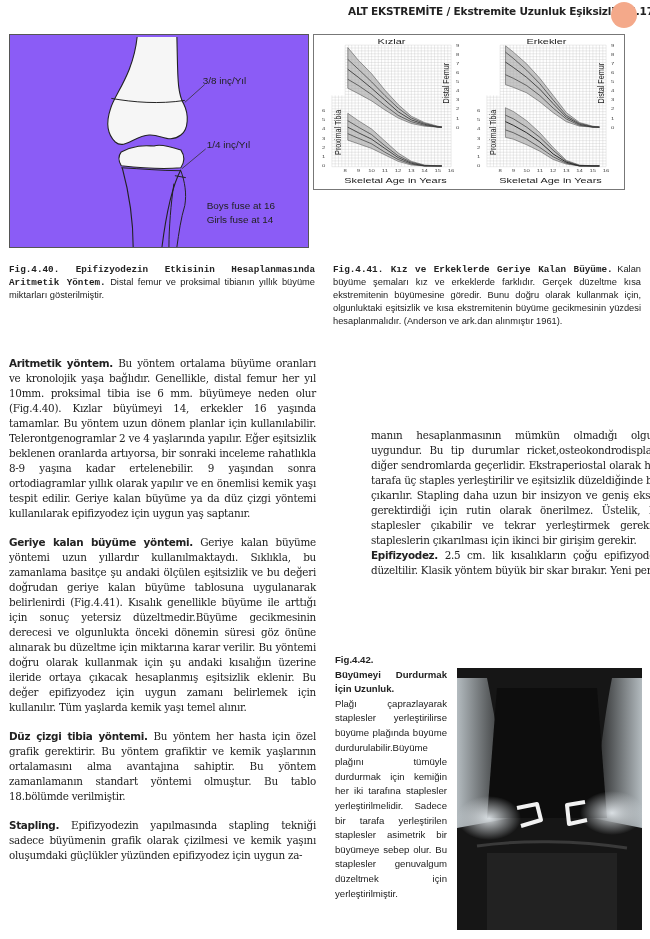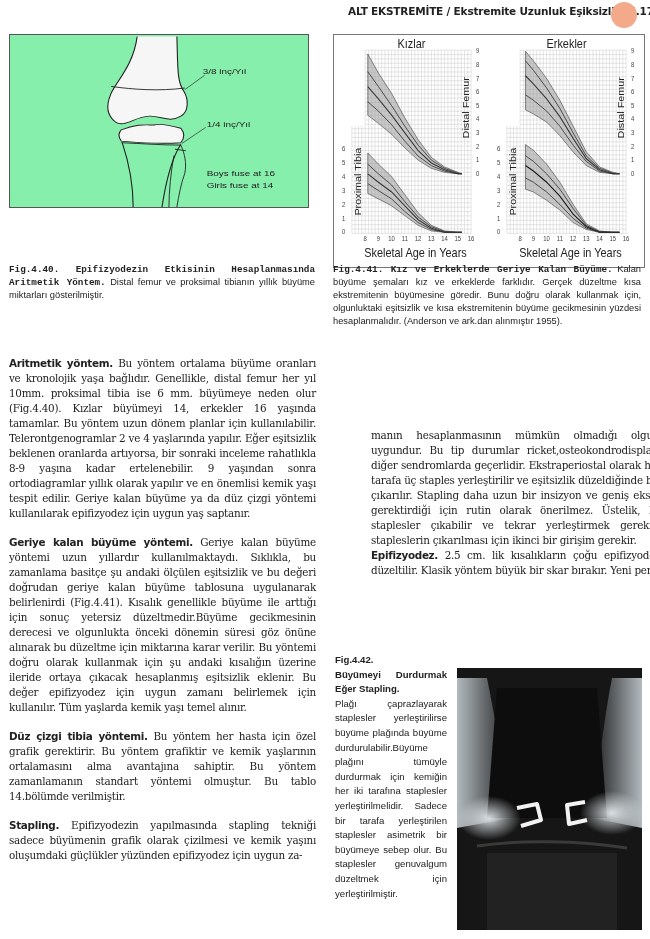--- a/index.html
+++ b/index.html
@@ -11,29 +11,29 @@
       font-family: "DejaVu Sans", sans-serif; font-size: 10.5px; font-weight: bold;
       color: #222; letter-spacing: -0.2px; white-space: nowrap;
     }
     .page-dot {
       position: absolute; left: 611px; top: 2px; width: 26px; height: 26px;
       border-radius: 50%; background: #f4a98a;
     }
 
     
     .fig440 {
-      position: absolute; left: 9px; top: 34px; width: 300px; height: 174px;
-      border: 1px solid #555; background: #86efac;
+      position: absolute; left: 9px; top: 34px; width: 300px; height: 214px;
+      border: 1px solid #555; background: #8b5cf6;
     }
     .fig440 svg { width: 100%; height: 100%; display: block; }
     .fig440 .lbl { font-family: "Liberation Sans", sans-serif; font-size: 10px; fill: #222; }
 
     
     .fig441 {
-      position: absolute; left: 333px; top: 34px; width: 312px; height: 234px;
+      position: absolute; left: 313px; top: 34px; width: 312px; height: 156px;
       border: 1px solid #777; background: #fff;
     }
     .fig441 svg { width: 100%; height: 100%; display: block; }
     .chart-title { font-family: "Liberation Sans", sans-serif; font-size: 11px; fill: #222; }
     .tick { font-family: "Liberation Sans", sans-serif; font-size: 6px; fill: #444; }
     .axis-title { font-family: "Liberation Sans", sans-serif; font-size: 11px; fill: #222; }
     .side-title { font-family: "Liberation Sans", sans-serif; font-size: 10px; fill: #222; }
 
     .caption {
       position: absolute; font-family: "Liberation Sans", sans-serif; font-size: 9.3px;
@@ -336,53 +336,53 @@
       <text x="0" y="0" class="side-title" transform="translate(183,166.6) rotate(-90)">Proximal Tibia</text>
     </svg>
 </div>
 
 <div class="caption" style="left:9px; top:263px; width:306px;">
   <b>Fig.4.40. Epifizyodezin Etkisinin Hesaplanmasında Aritmetik Yöntem.</b>
   <span>Distal femur ve proksimal tibianın yıllık büyüme miktarları gösterilmiştir.</span>
 </div>
 <div class="caption" style="left:333px; top:263px; width:308px;">
   <b>Fig.4.41. Kız ve Erkeklerde Geriye Kalan Büyüme.</b>
-  <span>Kalan büyüme şemaları kız ve erkeklerde farklıdır. Gerçek düzeltme kısa ekstremitenin büyümesine göredir. Bunu doğru olarak kullanmak için, olgunluktaki eşitsizlik ve kısa ekstremitenin büyüme gecikmesinin yüzdesi hesaplanmalıdır. (Anderson ve ark.dan alınmıştır 1955).</span>
+  <span>Kalan büyüme şemaları kız ve erkeklerde farklıdır. Gerçek düzeltme kısa ekstremitenin büyümesine göredir. Bunu doğru olarak kullanmak için, olgunluktaki eşitsizlik ve kısa ekstremitenin büyüme gecikmesinin yüzdesi hesaplanmalıdır. (Anderson ve ark.dan alınmıştır 1961).</span>
 </div>
 
 <div class="body-text" style="left:9px; top:356px; width:307px;">
   <p class="para">
     <b>Aritmetik yöntem.</b>
     <span>Bu yöntem ortalama büyüme oranları ve kronolojik yaşa bağlıdır. Genellikle, distal femur her yıl 10mm. proksimal tibia ise 6 mm. büyümeye neden olur (Fig.4.40). Kızlar büyümeyi 14, erkekler 16 yaşında tamamlar. Bu yöntem uzun dönem planlar için kullanılabilir. Telerontgenogramlar 2 ve 4 yaşlarında yapılır. Eğer eşitsizlik beklenen oranlarda artıyorsa, bir sonraki inceleme rahatlıkla 8-9 yaşına kadar ertelenebilir. 9 yaşından sonra ortodiagramlar yıllık olarak yapılır ve en önemlisi kemik yaşı tespit edilir. Geriye kalan büyüme ya da düz çizgi yöntemi kullanılarak epifizyodez için uygun yaş saptanır.</span>
   </p>
   <p class="para">
     <b>Geriye kalan büyüme yöntemi.</b>
     <span>Geriye kalan büyüme yöntemi uzun yıllardır kullanılmaktaydı. Sıklıkla, bu zamanlama basitçe şu andaki ölçülen eşitsizlik ve bu değeri doğrudan geriye kalan büyüme tablosuna uygulanarak belirlenirdi (Fig.4.41). Kısalık genellikle büyüme ile arttığı için sonuç yetersiz düzeltmedir.Büyüme gecikmesinin derecesi ve olgunlukta önceki dönemin süresi göz önüne alınarak bu düzeltme için miktarına karar verilir. Bu yöntemi doğru olarak kullanmak için şu andaki kısalığın üzerine ileride ortaya çıkacak hesaplanmış eşitsizlik eklenir. Bu değer epifizyodez için uygun zamanı belirlemek için kullanılır. Tüm yaşlarda kemik yaşı temel alınır.</span>
   </p>
   <p class="para">
     <b>Düz çizgi tibia yöntemi.</b>
-    <span>Bu yöntem her hasta için özel grafik gerektirir. Bu yöntem grafiktir ve kemik yaşlarının ortalamasını alma avantajına sahiptir. Bu yöntem zamanlamanın standart yöntemi olmuştur. Bu tablo 14.bölümde verilmiştir.</span>
+    <span>Bu yöntem her hasta için özel grafik gerektirir. Bu yöntem grafiktir ve kemik yaşlarının ortalamasını alma avantajına sahiptir. Bu yöntem zamanlamanın standart yöntemi olmuştur. Bu tablo 18.bölümde verilmiştir.</span>
   </p>
   <p class="para">
     <b>Stapling.</b>
     <span>Epifizyodezin yapılmasında stapling tekniği sadece büyümenin grafik olarak çizilmesi ve kemik yaşını oluşumdaki güçlükler yüzünden epifizyodez için uygun za-</span>
   </p>
 </div>
 
 <div class="body-text" style="left:333px; top:428px; width:308px;margin-left:38px;">
   <p>manın hesaplanmasının mümkün olmadığı olgularda uygundur. Bu tip durumlar ricket,osteokondrodisplazi ve diğer sendromlarda geçerlidir. Ekstraperiostal olarak her bir tarafa üç staples yerleştirilir ve eşitsizlik düzeldiğinde bunlar çıkarılır. Stapling daha uzun bir insizyon ve geniş eksposür gerektirdiği için rutin olarak önerilmez. Üstelik, bazen staplesler çıkabilir ve tekrar yerleştirmek gerekir ve stapleslerin çıkarılması için ikinci bir girişim gerekir.</p>
   <p>
     <b>Epifizyodez.</b>
     <span>2.5 cm. lik kısalıkların çoğu epifizyodez ile düzeltilir. Klasik yöntem büyük bir skar bırakır. Yeni perkü-</span>
   </p>
 </div>
 
 <div class="fig442-caption">
   <span class="t">Fig.4.42.</span>
-  <span class="t">Büyümeyi Durdurmak Eğer Stapling.</span>
+  <span class="t">Büyümeyi Durdurmak İçin Uzunluk.</span>
   <span>Plağı çaprazlayarak staplesler yerleştirilirse büyüme plağında büyüme durdurulabilir.Büyüme plağını tümüyle durdurmak için kemiğin her iki tarafına staplesler yerleştirilmelidir. Sadece bir tarafa yerleştirilen staplesler asimetrik bir büyümeye sebep olur. Bu staplesler genuvalgum düzeltmek için yerleştirilmiştir.</span>
 </div>
 
 <div class="xray">
   <svg viewBox="0 0 185 262" preserveAspectRatio="none">
     <defs>
       <radialGradient id="glowL" cx="0.5" cy="0.5" r="0.5">
         <stop offset="0" stop-color="#e8eef2" stop-opacity="0.9"></stop>
         <stop offset="1" stop-color="#e8eef2" stop-opacity="0"></stop>
       </radialGradient>

